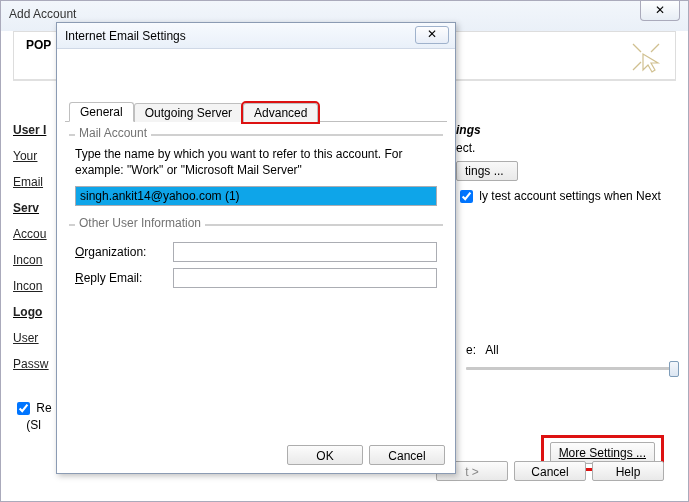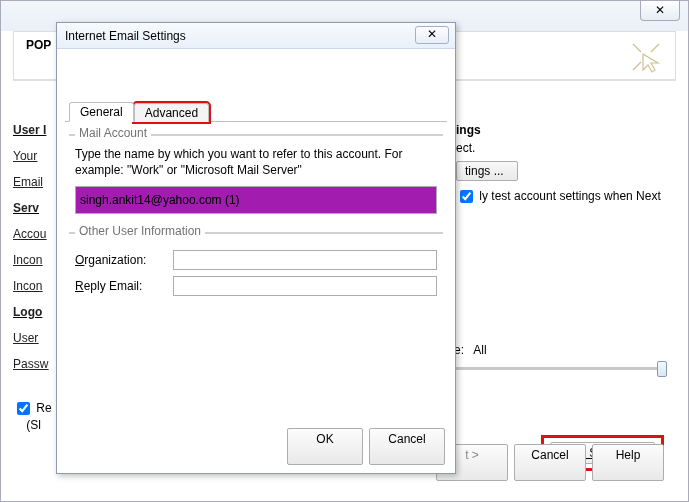--- a/index.html
+++ b/index.html
@@ -14,67 +14,68 @@
   .outer-header { height: 50px; border: 1px solid #ddd; border-bottom: 2px solid #e0e0e0; background: #fff; padding: 6px 12px; position: relative; }
   .header-icon { position: absolute; right: 12px; top: 8px; width: 34px; height: 34px; }
   .pop-title { font-weight: bold; }
 
   .left-labels { position: absolute; left: 0; top: 92px; width: 48px; text-decoration: underline; }
   .left-labels div { margin-bottom: 12px; color: #222; }
   .left-labels .u { text-decoration: underline; }
   .left-labels .bold { font-weight: bold; }
 
   .right-panel { position: absolute; right: 0; top: 92px; width: 220px; }
-  .right-title { font-weight: bold; margin-bottom: 4px; }
+  .right-title { font-weight: bold; margin-bottom: 4px; font-style: italic; }
   .right-btn { border: 1px solid #adadad; background: linear-gradient(#f8f8f8,#e9e9e9); padding: 2px 10px 2px 8px; border-radius: 2px; width: 62px; text-align: left; margin: 6px 0; }
   .right-check { }
   .left-check { position: absolute; left: 0; top: 368px; }
-  .right-slider { position: absolute; right: 12px; top: 312px; width: 210px; }
+  .right-slider { position: absolute; right: 0; top: 312px; width: 210px; }
   .slider-track { margin-top: 10px; height: 3px; background: #c9c9c9; position: relative; border-radius: 1px; }
   .slider-thumb { position: absolute; right: -3px; top: -6px; width: 10px; height: 16px; background: linear-gradient(#f4f7fb,#dce6f2); border: 1px solid #7f9db9; border-radius: 2px; }
 
   .more-settings { position: absolute; right: 12px; top: 404px; border: 3px solid #d11; padding: 4px 6px; }
   .more-settings-btn { text-decoration: underline; padding: 3px 8px; border: 1px solid #adadad; background: linear-gradient(#fcfcfc,#ececec); border-radius: 2px; }
 
   .footer-btns { position: absolute; right: 12px; bottom: 10px; display: flex; gap: 6px; }
-  .btn { min-width: 72px; height: 37px; line-height: 20px; text-align: center; border: 1px solid #adadad; background: linear-gradient(#fcfcfc,#e9e9e9); border-radius: 2px; padding: 0 10px; }
+  .btn { min-width: 72px; height: 20px; line-height: 20px; text-align: center; border: 1px solid #adadad; background: linear-gradient(#fcfcfc,#e9e9e9); border-radius: 2px; padding: 0 10px; }
   .btn.disabled { color: #888; }
 
   
   .dialog { position: absolute; left: 56px; top: 22px; width: 400px; height: 452px; background: #fff; border: 1px solid #8b9bb3; box-shadow: 2px 2px 6px rgba(0,0,0,0.25); }
   .dialog-title { height: 26px; line-height: 26px; padding: 0 8px; background: linear-gradient(#f7fafe,#e9f0f9); border-bottom: 1px solid #cfd8e6; }
   .dialog-close { position: absolute; right: 6px; top: 3px; width: 34px; height: 18px; border: 1px solid #9fb2cc; border-radius: 3px; text-align: center; line-height: 14px; background: linear-gradient(#fdfdfe,#e8eef8); font-size: 10px; }
   .dialog-body { position: absolute; top: 30px; left: 8px; right: 8px; bottom: 40px; margin-top: 47px; }
 
   .tabs { display: flex; align-items: flex-end; border-bottom: 1px solid #bfbfbf; height: 22px; position: relative; padding-left: 4px; }
   .tab { padding: 2px 10px; border: 1px solid #bfbfbf; border-bottom: none; border-radius: 3px 3px 0 0; margin-right: 0px; background: #f4f4f4; position: relative; top: 1px; }
   .tab.active { background: #fff; top: 1px; border-bottom: 1px solid #fff; z-index: 2; }
   .tab-highlight { outline: 2.5px solid #d11; }
 
   .group { margin: 12px 4px 10px; position: relative; }
   .group-label { position: absolute; top: -8px; left: 6px; background: #fff; padding: 0 4px; color: #737373; }
   .group-frame { border: 1px solid #d0d0d0; height: 1px; }
   .group-content { padding: 10px 6px 0 6px; }
 
   .desc { color: #000000; margin-bottom: 8px; line-height: 1.35; }
-  .text-input { width: 100%; height: 28px; border: 1px solid #abadb3; padding: 1px 4px; background: #a21caf; }
+  .text-input { width: 100%; height: 20px; border: 1px solid #abadb3; padding: 1px 4px; background: #0ea5e9; }
 
   .formrow { display: flex; align-items: center; gap: 16px; margin: 6px 0; }
   .formrow label { width: 82px; }
   .formrow .u { text-decoration: underline; }
   .formrow input { flex: 1; height: 20px; border: 1px solid #abadb3; padding: 1px 4px; }
 
   .dialog-footer { position: absolute; left: 0; right: 0; bottom: 8px; display: flex; justify-content: flex-end; gap: 6px; padding-right: 10px; }
 
   .chkbox { width: 13px; height: 13px; vertical-align: middle; }
 </style>
 </head>
 <body>
 
 <div class="outer-window">
+  <div class="outer-title">Add Account</div>
   <div class="outer-close"><span>✕</span></div>
 
   <div class="outer-body">
     <div class="outer-header">
       <div class="pop-title">POP</div>
       <svg class="header-icon" viewBox="0 0 34 34">
         <g stroke="#d0c090" stroke-width="1.2" fill="none">
           <line x1="4" y1="4" x2="12" y2="12"></line>
           <line x1="30" y1="4" x2="22" y2="12"></line>
           <line x1="4" y1="30" x2="12" y2="22"></line>
@@ -132,20 +133,21 @@
   </div>
 </div>
 
 <div class="dialog">
   <div class="dialog-title">Internet Email Settings</div>
   <div class="dialog-close"><span>✕</span></div>
 
   <div class="dialog-body">
     <div class="tabs">
       <div class="tab active"><span>General</span></div>
+      <div class="tab"><span>Outgoing Server</span></div>
       <div class="tab tab-highlight"><span>Advanced</span></div>
     </div>
 
     <div class="group">
       <div class="group-frame"></div>
       <div class="group-label">Mail Account</div>
       <div class="group-content">
         <div class="desc">Type the name by which you want to refer to this account. For example: "Work" or "Microsoft Mail Server"</div>
         <input class="text-input" value="singh.ankit14@yahoo.com (1)" style="">
       </div>

